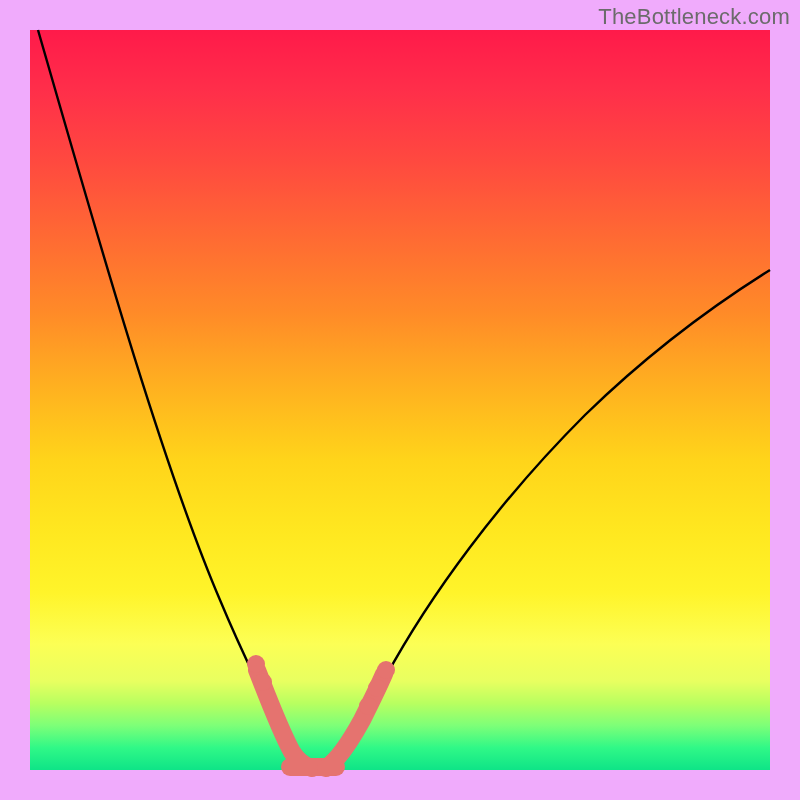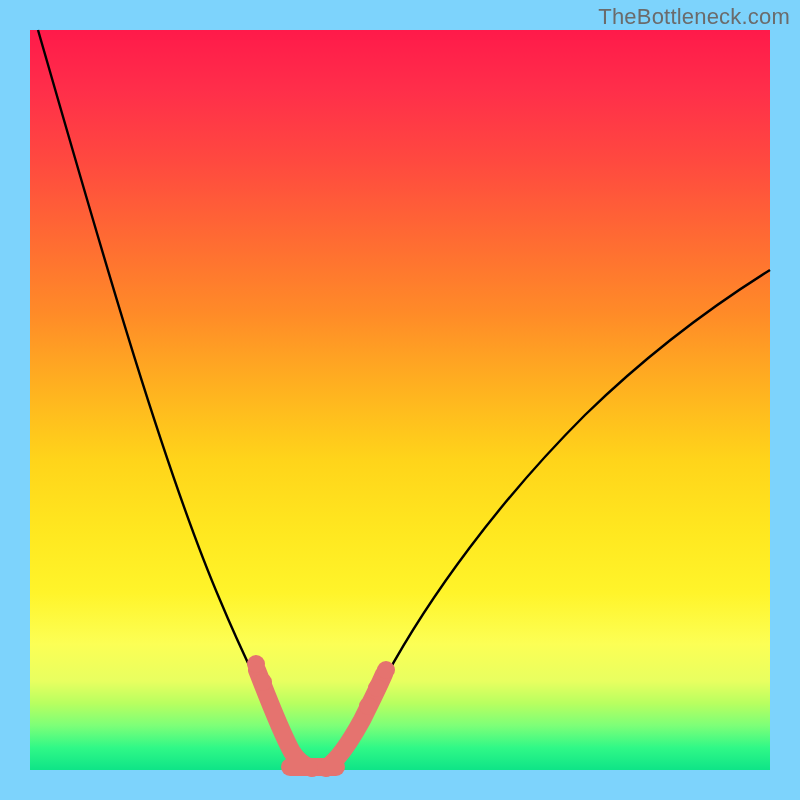--- a/index.html
+++ b/index.html
@@ -10,21 +10,21 @@
     background: #000;
     overflow: hidden;
     font-family: Arial, Helvetica, sans-serif;
   }
   .frame {
     position: absolute;
     top: 0;
     left: 0;
     width: 800px;
     height: 800px;
-    background: #7dd3fc;
+    background: #f0abfc;
   }
   .plot-area {
     position: absolute;
     top: 30px;
     left: 30px;
     width: 740px;
     height: 740px;
     
     background: linear-gradient(to bottom,
       #ff1a4a 0%,

